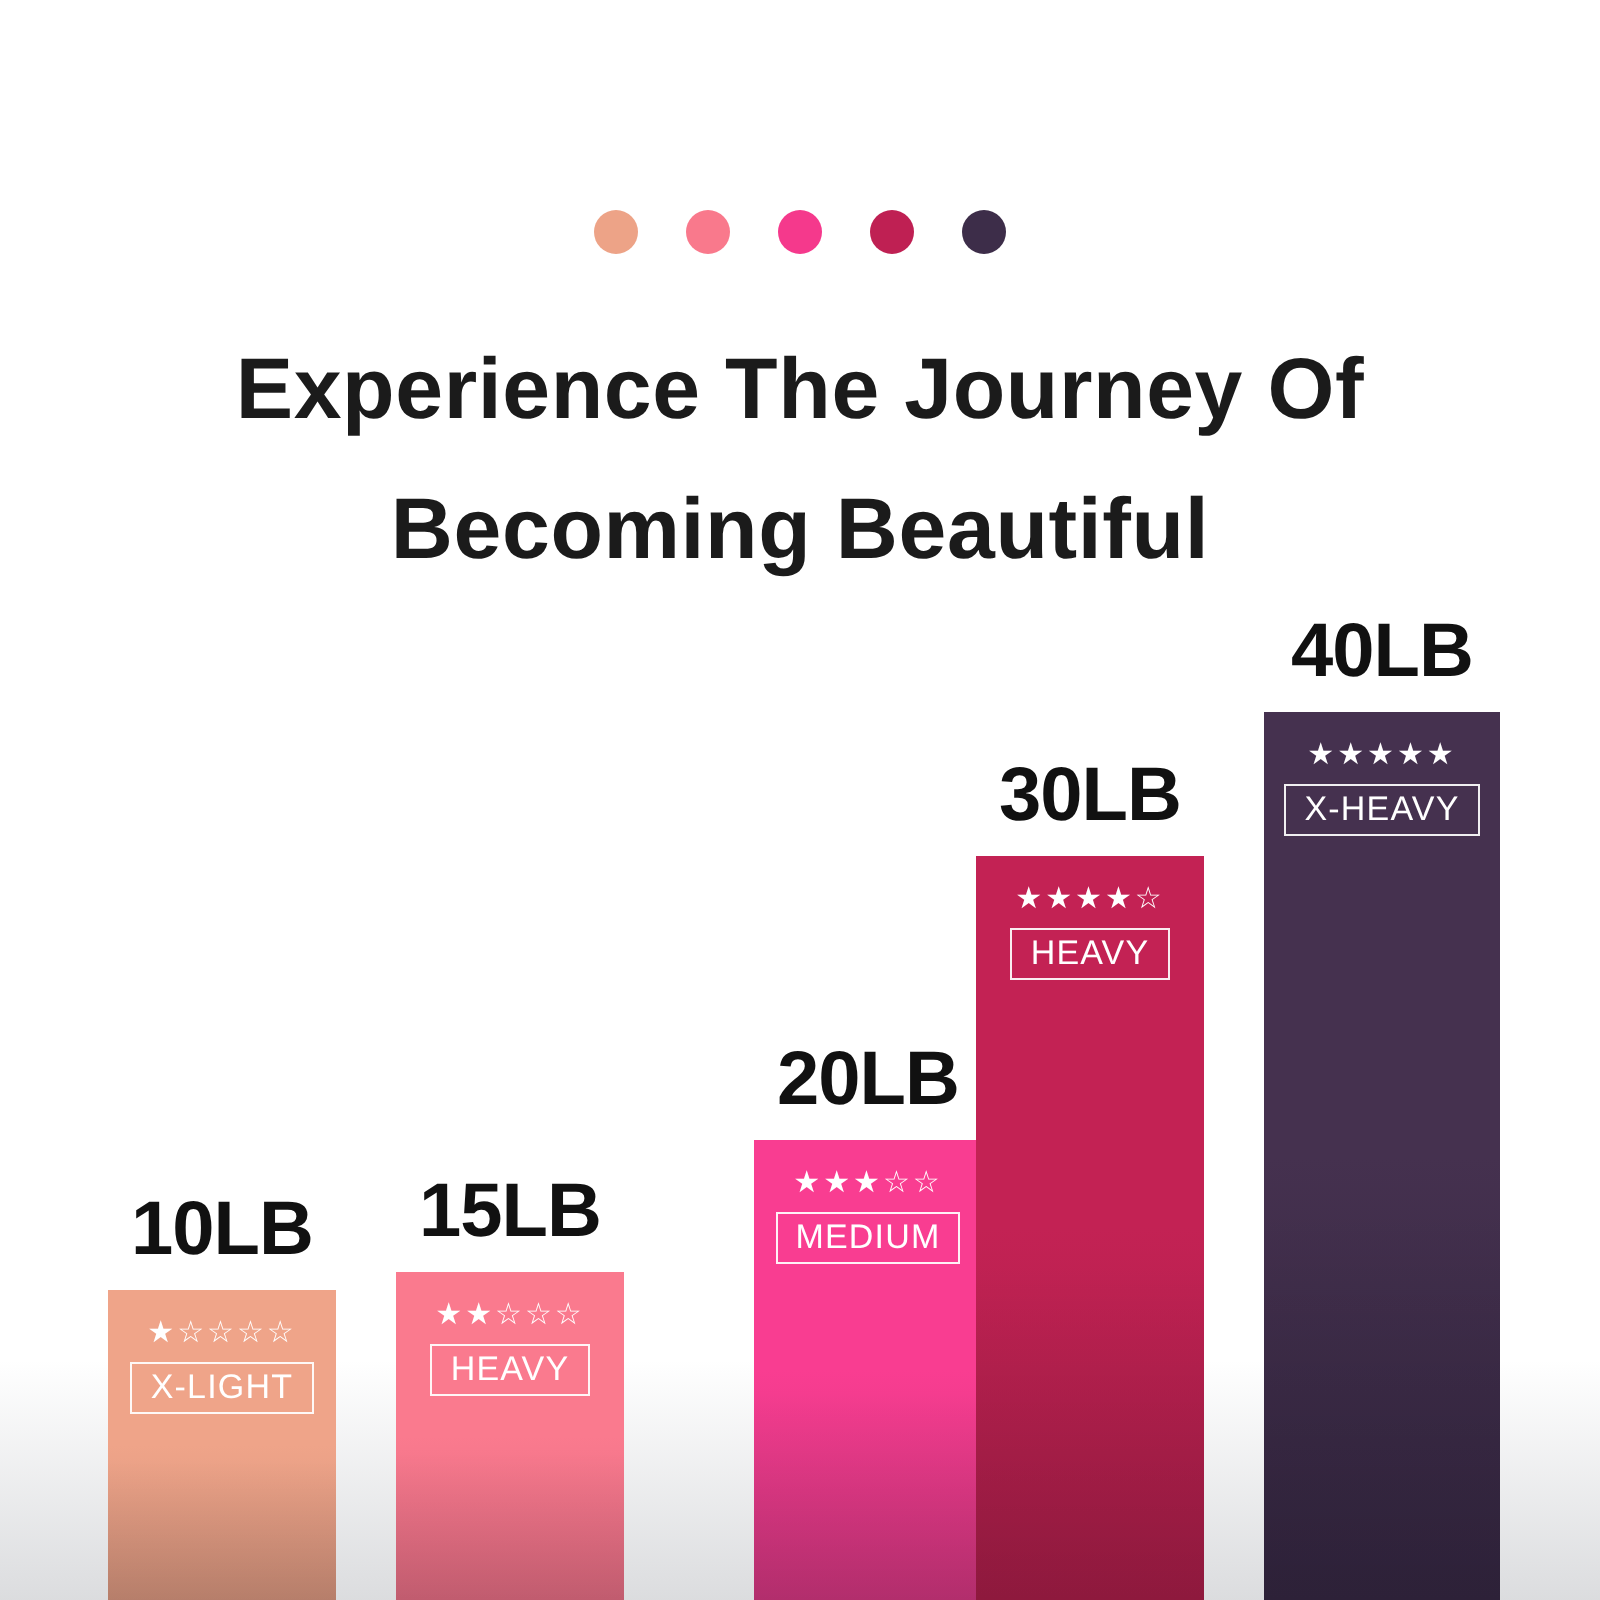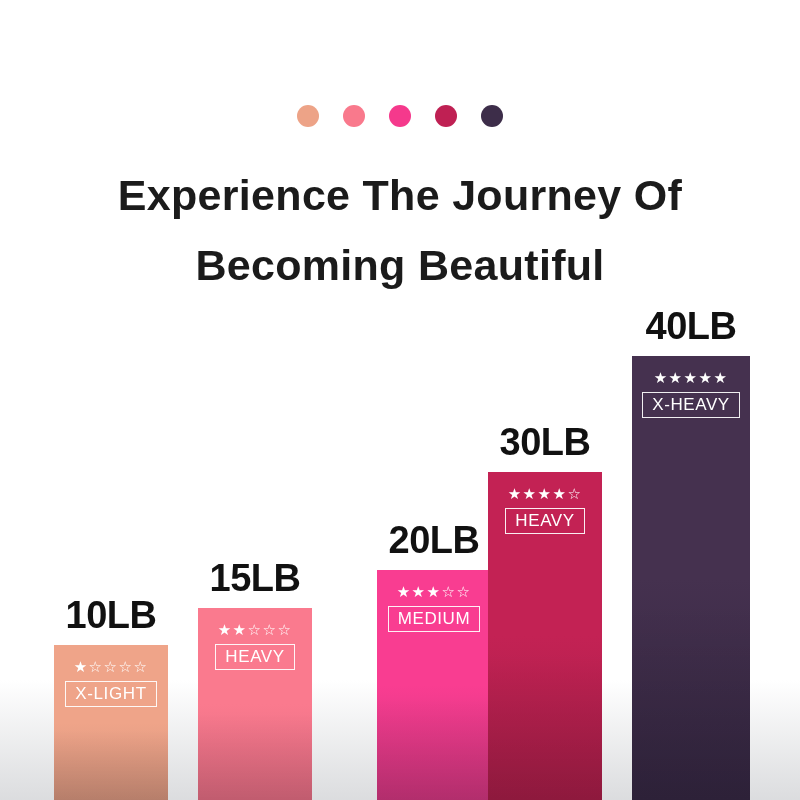--- a/index.html
+++ b/index.html
@@ -137,39 +137,39 @@
   <div id="chart">
       <div class="bar-col" style="left: 54px; width: 114px; height: 155px; text-align: center;">
         <div class="bar-value">10LB</div>
         <div class="bar" style="background: linear-gradient(rgb(239, 164, 137) 0%, rgb(239, 164, 137) 50%, rgb(212, 147, 124) 100%);">
           <div class="bar-badge">
             <div class="stars">★☆☆☆☆</div>
             <div class="tier-box">X-LIGHT</div>
           </div>
         </div>
       </div>
-      <div class="bar-col" style="left: 198px; width: 114px; height: 192px;">
+      <div class="bar-col" style="left: 198px; width: 114px; height: 164px;">
         <div class="bar-value">15LB</div>
         <div class="bar" style="background: linear-gradient(rgb(250, 122, 142) 0%, rgb(250, 122, 142) 50%, rgb(224, 107, 129) 100%);">
           <div class="bar-badge">
             <div class="stars">★★☆☆☆</div>
             <div class="tier-box">HEAVY</div>
           </div>
         </div>
       </div>
       <div class="bar-col" style="left: 343px; width: 114px; height: 230px; margin-left: 34px;">
         <div class="bar-value">20LB</div>
         <div class="bar" style="background: linear-gradient(rgb(249, 61, 145) 0%, rgb(249, 61, 145) 50%, rgb(207, 53, 126) 100%);">
           <div class="bar-badge">
             <div class="stars">★★★☆☆</div>
             <div class="tier-box">MEDIUM</div>
           </div>
         </div>
       </div>
-      <div class="bar-col" style="left: 488px; width: 114px; height: 328px;">
+      <div class="bar-col" style="left: 488px; width: 114px; height: 372px;">
         <div class="bar-value">30LB</div>
         <div class="bar" style="background: linear-gradient(rgb(195, 34, 84) 0%, rgb(195, 34, 84) 50%, rgb(165, 29, 71) 100%);">
           <div class="bar-badge">
             <div class="stars">★★★★☆</div>
             <div class="tier-box">HEAVY</div>
           </div>
         </div>
       </div>
       <div class="bar-col" style="left: 632px; width: 118px; height: 444px;">
         <div class="bar-value">40LB</div>

